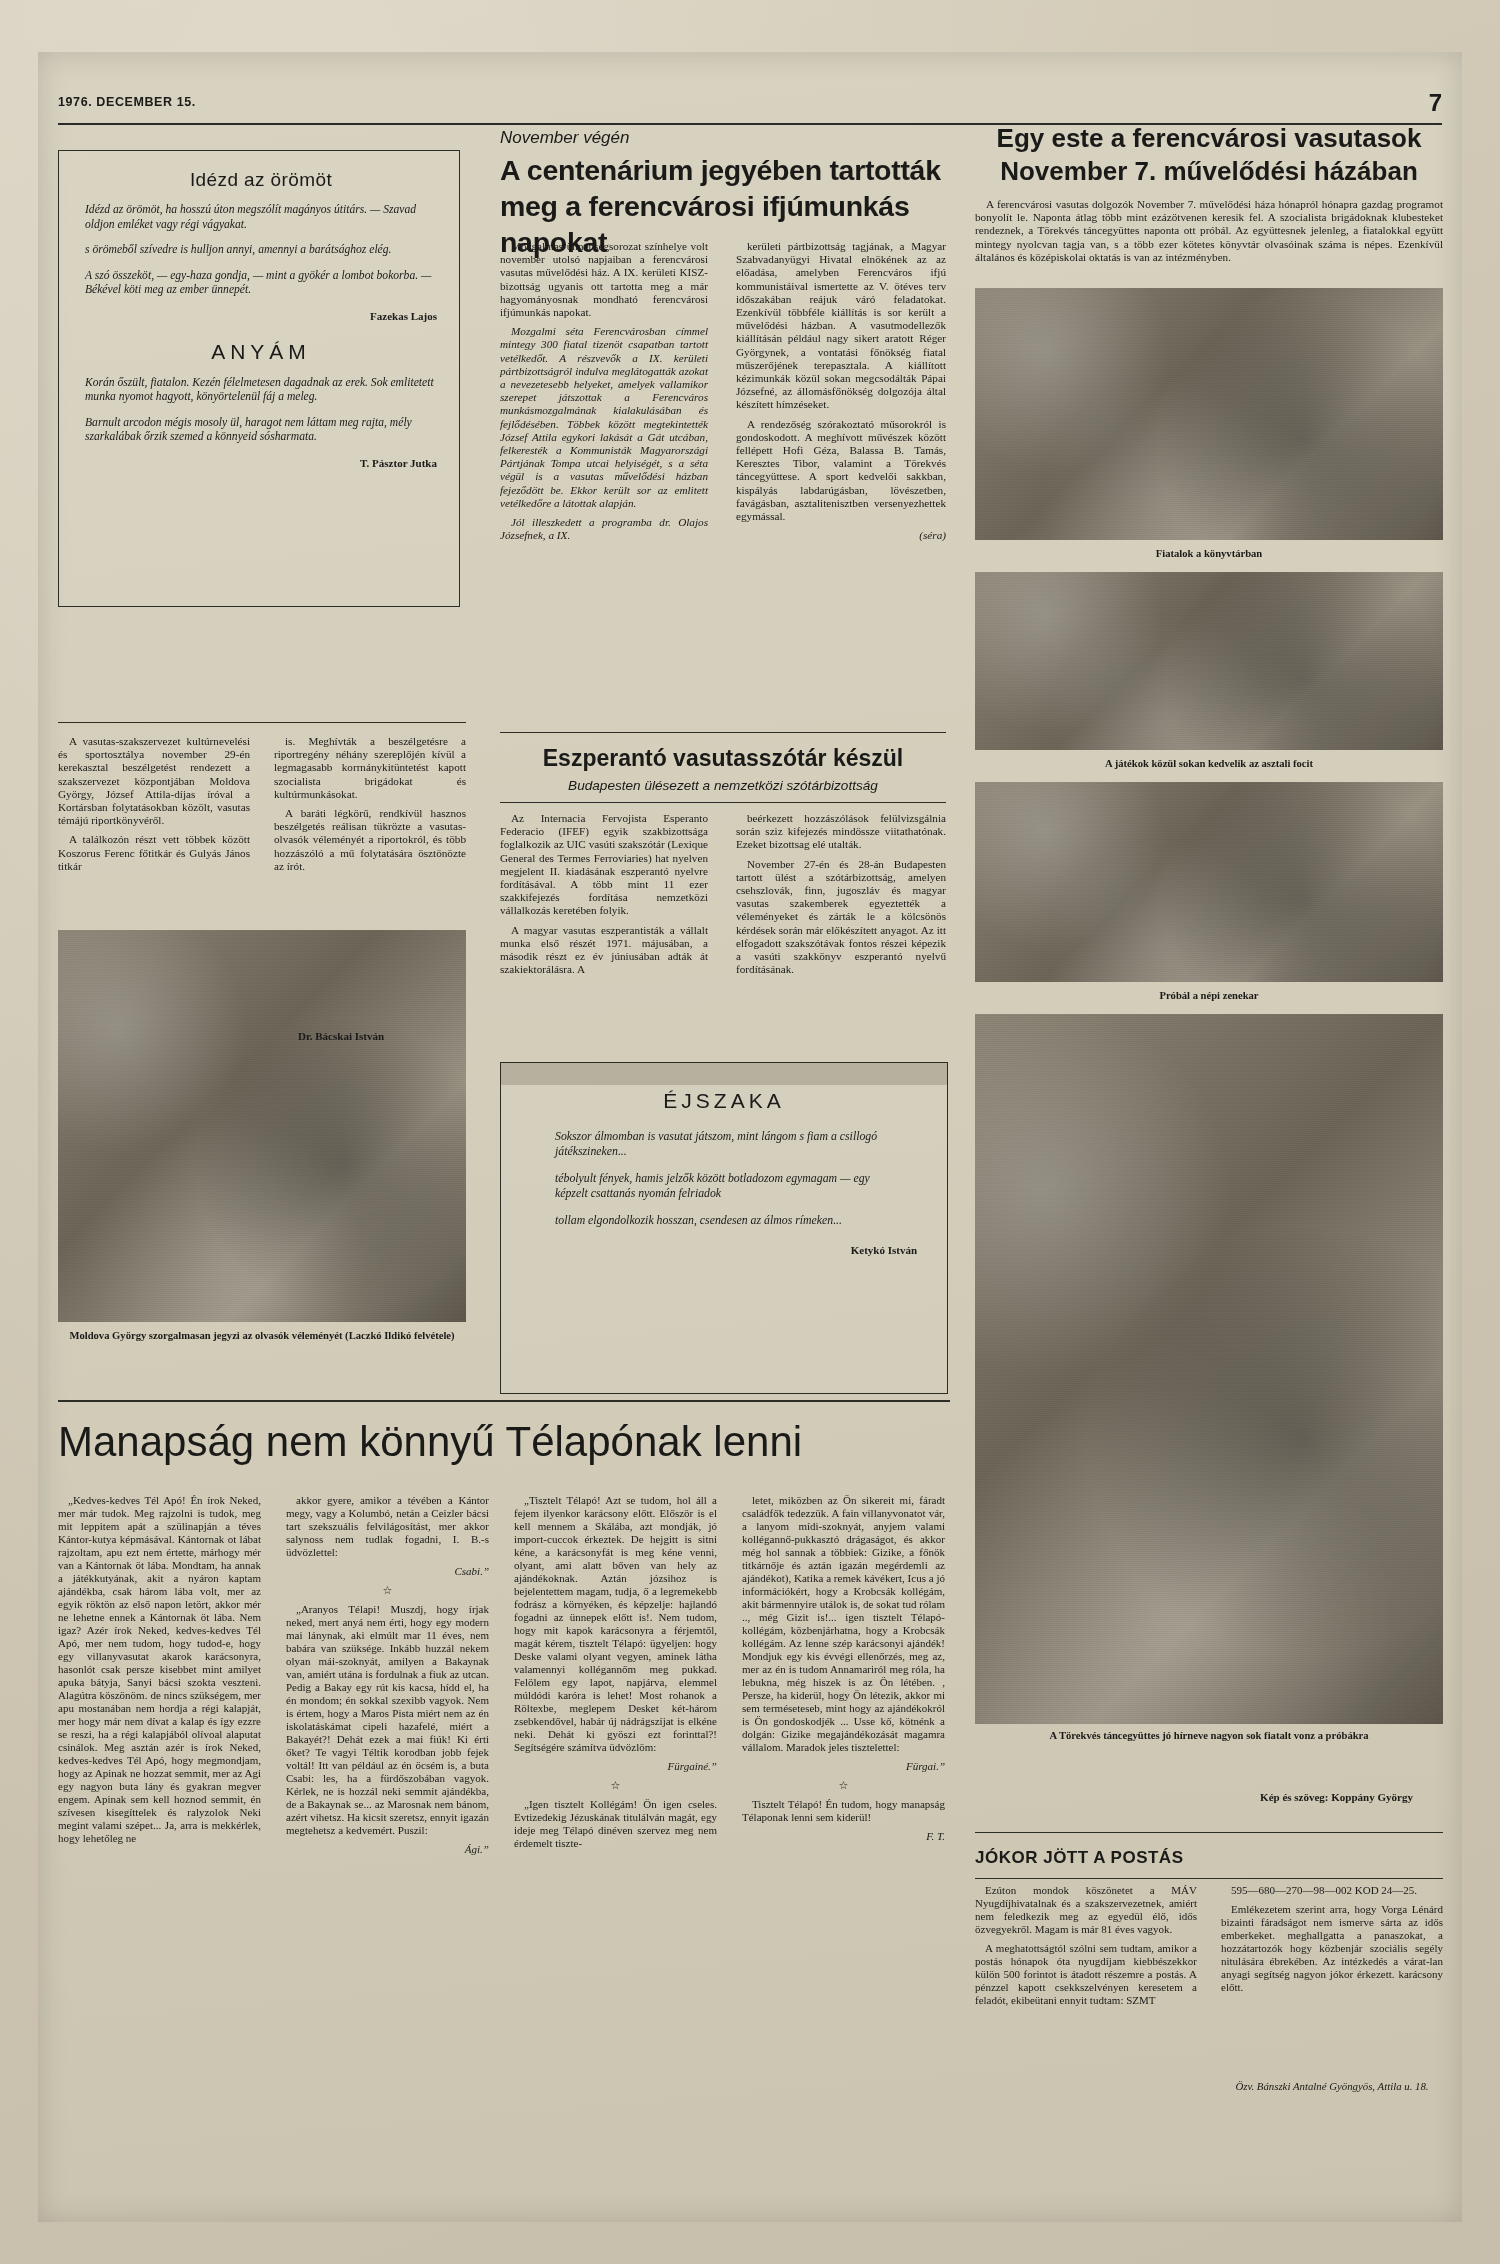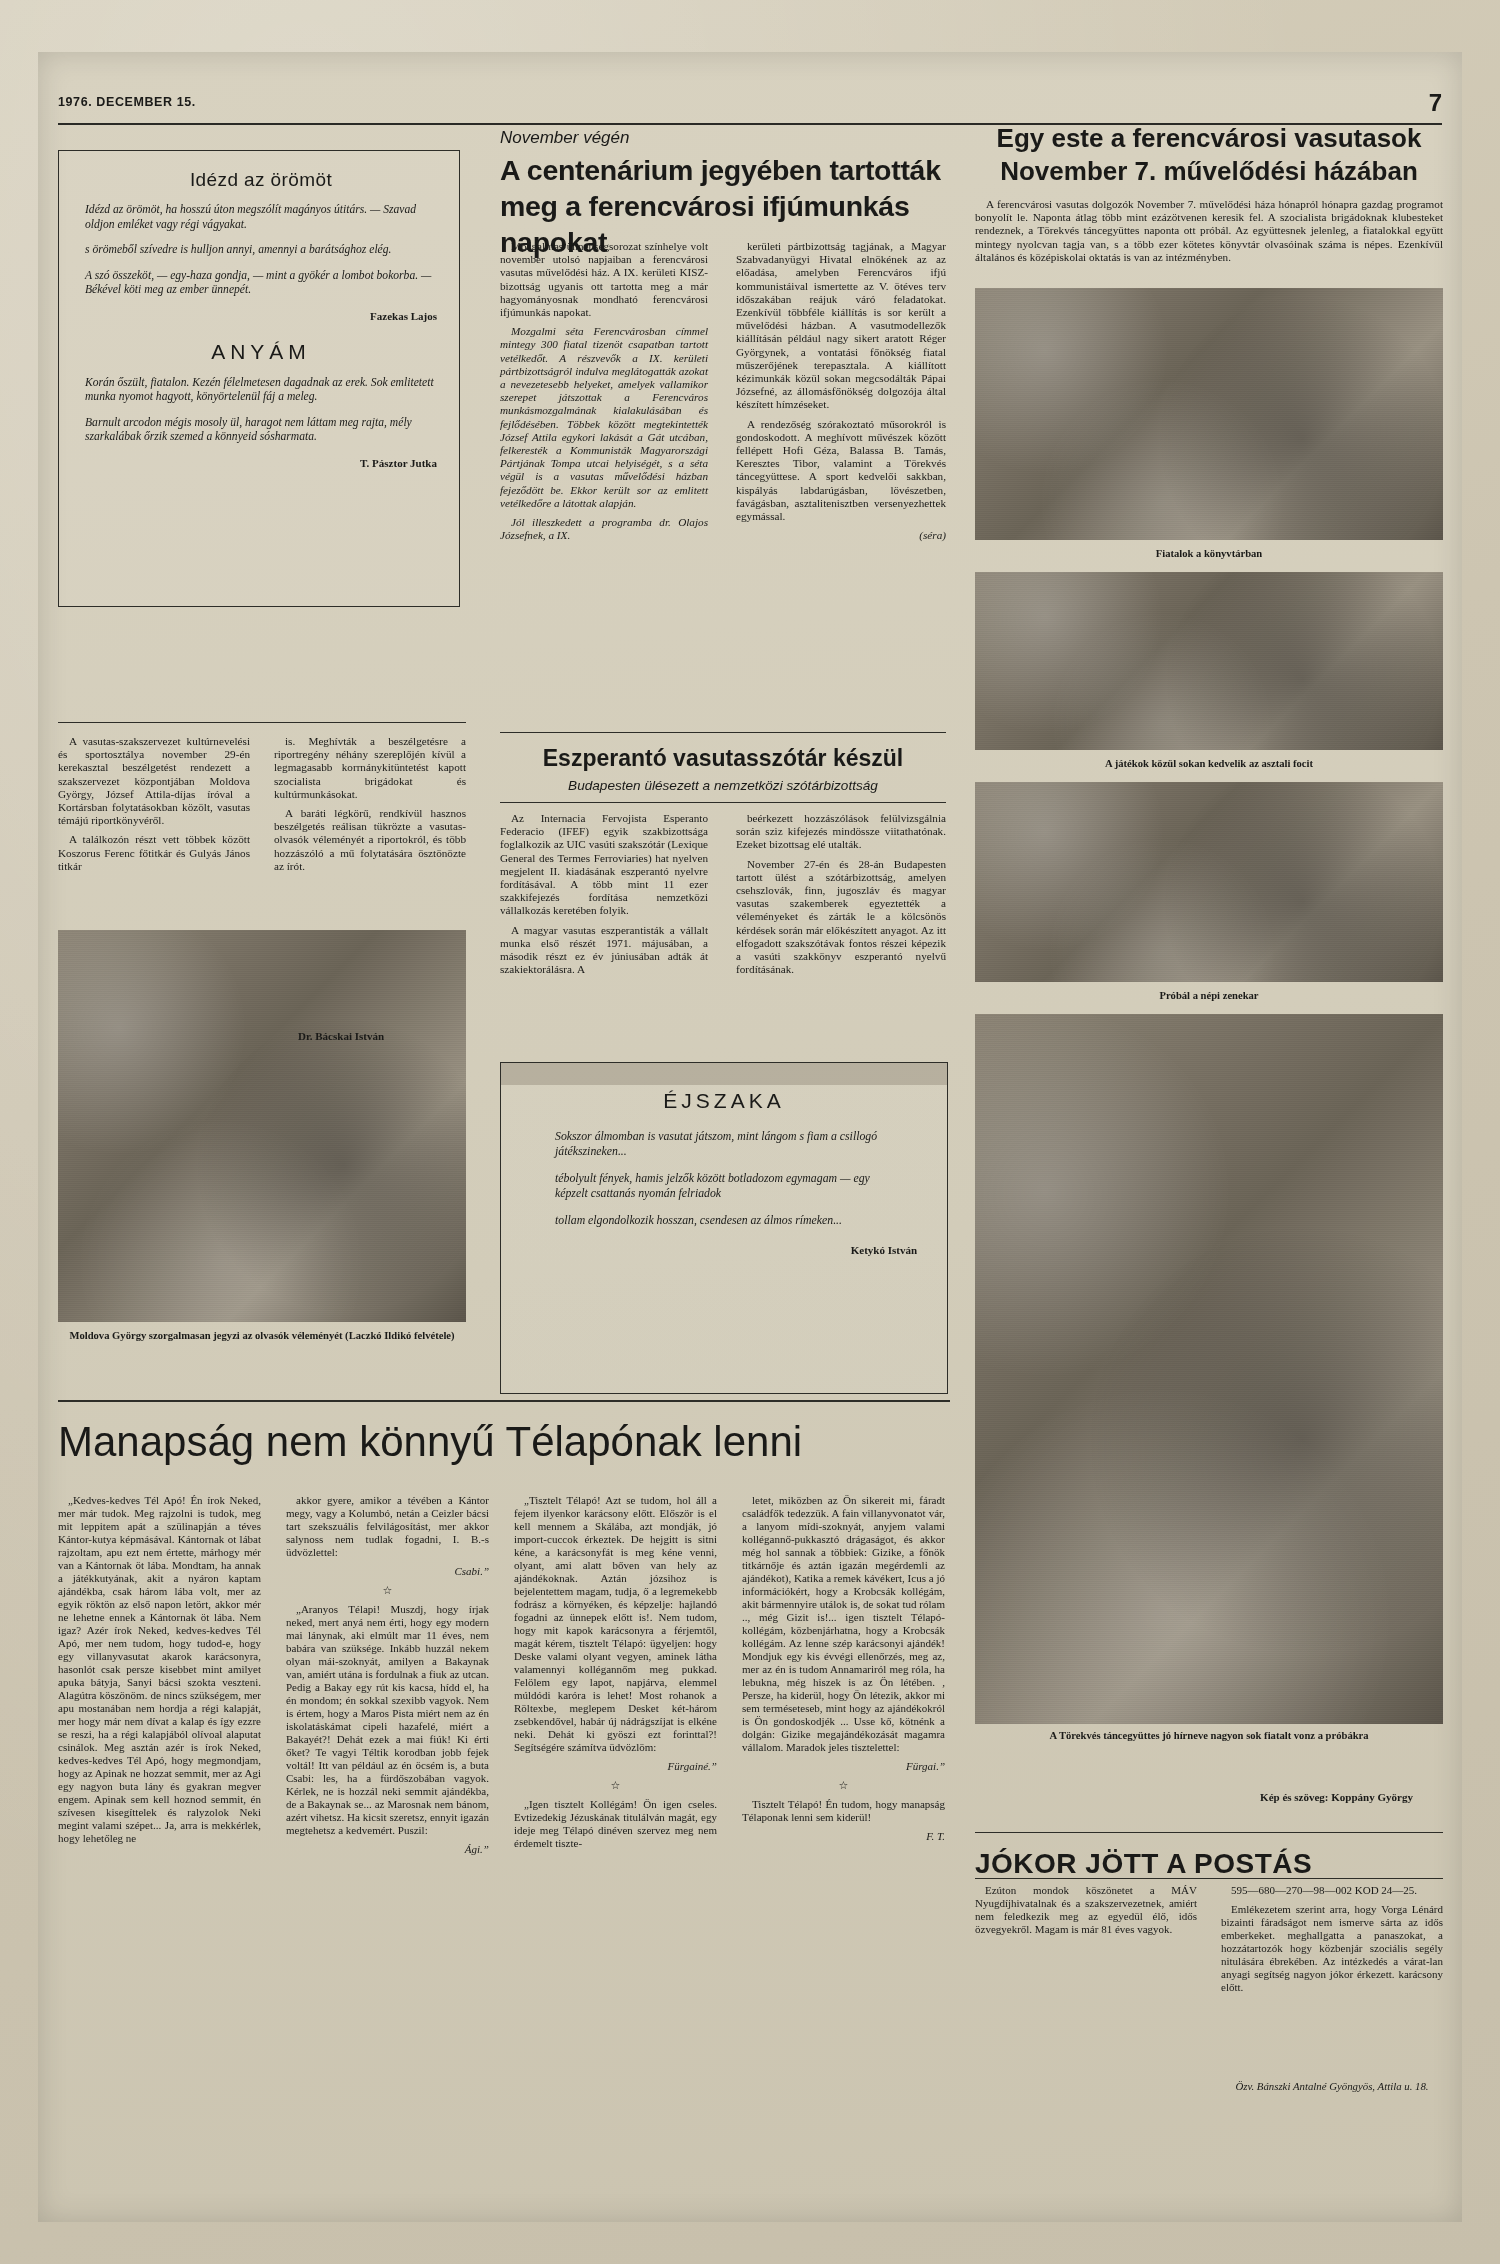--- a/index.html
+++ b/index.html
@@ -125,21 +125,21 @@
     font-family:"Liberation Sans",sans-serif;font-size:42px;line-height:52px;
   }
   .feat-body{position:absolute;left:58px;top:1494px;width:892px;}
   .feat-body .fc{position:absolute;top:0;width:203px;font-size:11px;line-height:13px;text-align:justify;}
   .feat-body .fc p{margin:0 0 6px 0;text-indent:10px;}
   .fc1{left:0;} .fc2{left:228px;} .fc3{left:456px;} .fc4{left:684px;}
   .star{text-align:center;margin:6px 0;}
 
   .jokor-h{
     position:absolute;left:975px;top:1848px;width:468px;
-    font-family:"Liberation Sans",sans-serif;font-weight:bold;font-size:28px;
+    font-family:"Liberation Sans",sans-serif;font-weight:bold;font-size:17px;
     letter-spacing:.5px;
   }
   .jokor-body{position:absolute;left:975px;top:1884px;width:468px;}
   .jokor-body .jc{position:absolute;top:0;width:222px;font-size:11px;line-height:13px;text-align:justify;}
   .jokor-body .jc p{margin:0 0 6px 0;text-indent:10px;}
   .jc1{left:0;} .jc2{left:246px;}
   .jokor-sig{position:absolute;left:1221px;top:2080px;width:222px;text-align:center;font-style:italic;font-size:10.8px;line-height:13px;}
 
   .credit{position:absolute;left:1230px;top:1790px;width:213px;text-align:center;font-weight:bold;font-size:11px;line-height:14px;}
 </style>
@@ -282,20 +282,21 @@
       <p>Tisztelt Télapó! Én tudom, hogy manapság Télaponak lenni sem kiderül!</p>
       <p style="text-align:right;text-indent:0;font-style:italic;">F. T.</p>
     </div>
   </div>
 
   <div class="jokor-h">JÓKOR JÖTT A POSTÁS</div>
   <div class="rule-thin" style="left:975px;top:1878px;width:468px;height:1px;"></div>
   <div class="jokor-body">
     <div class="jc jc1">
       <p>Ezúton mondok köszönetet a MÁV Nyugdíjhivatalnak és a szakszervezetnek, amiért nem feledkezik meg az egyedül élő, idős özvegyekről. Magam is már 81 éves vagyok.</p>
+      <p>A meghatottságtól szólni sem tudtam, amikor a postás hónapok óta nyugdíjam kiebbészekkor külön 500 forintot is átadott részemre a postás. A pénzzel kapott csekkszelvényen keresetem a feladót, ekibeütani ennyit tudtam: SZMT</p>
     </div>
     <div class="jc jc2">
       <p>595—680—270—98—002 KOD 24—25.</p>
       <p>Emlékezetem szerint arra, hogy Vorga Lénárd bizainti fáradságot nem ismerve sárta az idős emberkeket. meghallgatta a panaszokat, a hozzátartozók hogy közbenjár szociális segély nitulására ébrekében. Az intézkedés a várat-lan anyagi segítség nagyon jókor érkezett. karácsony előtt.</p>
     </div>
   </div>
   <div class="jokor-sig">Özv. Bánszki Antalné Gyöngyös, Attila u. 18.</div>
 </div>
 
 </body></html>

